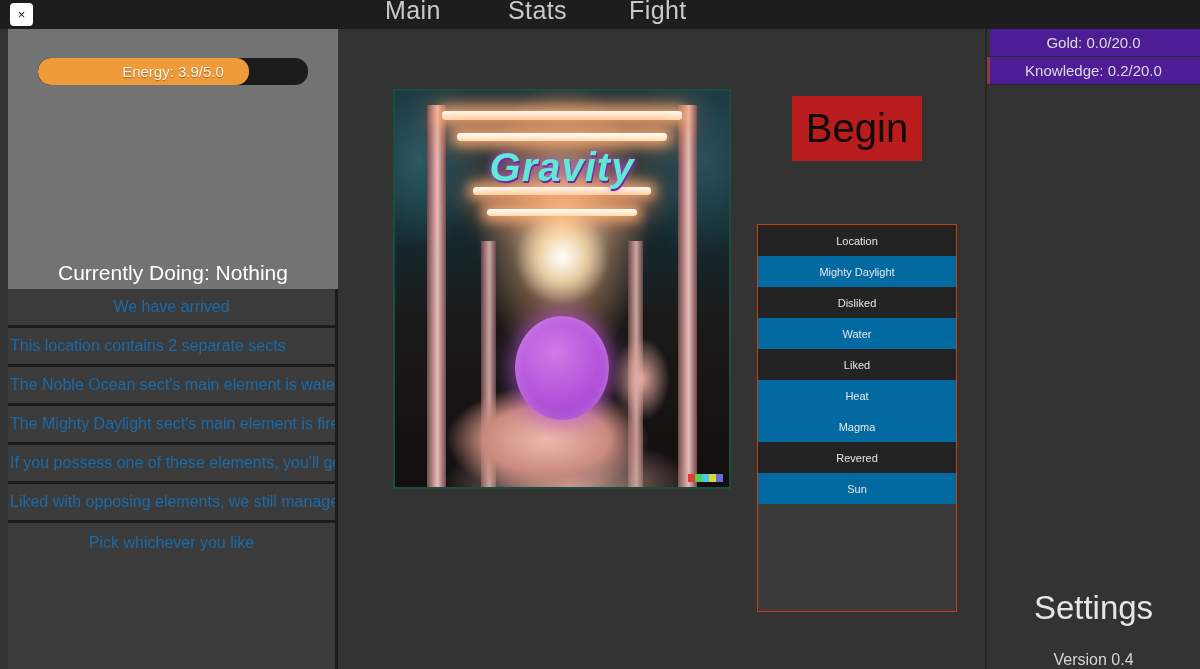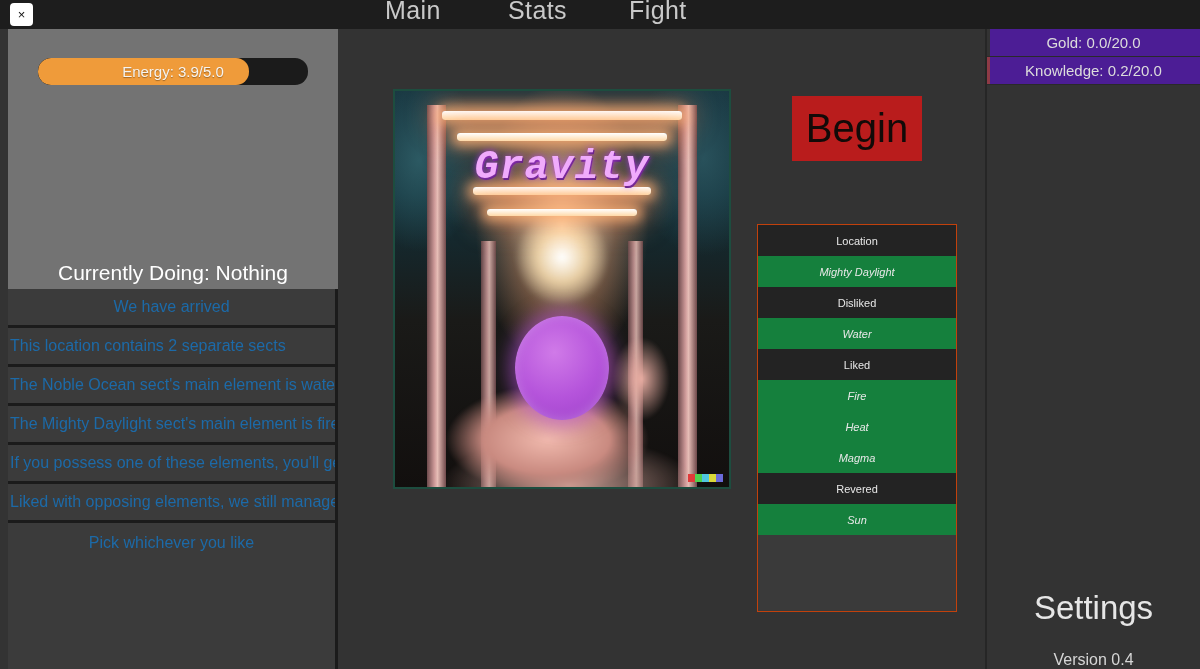--- a/index.html
+++ b/index.html
@@ -203,21 +203,21 @@
   }
   .info-row {
     display: flex; align-items: center; justify-content: center;
     color: #e8e8e8;
     font-size: 11px;
   }
   .info-row.header {
     background: #232323;
     height: 31px;
   }
-  .info-row.item { height: 31px; background: #15803d; font-style: italic; }
+  .info-row.item { height: 31px; background: #0369a1; }
 
   
   .rightpanel {
     position: absolute; left: 985px; top: 29px;
     width: 215px; height: 640px;
     background: #333333;
     border-left: 2px solid #262626;
   }
   .stat-row {
     position: relative;
@@ -281,41 +281,40 @@
     <div class="art-foliage-r"></div>
     <div class="pillar pl"></div>
     <div class="pillar pr"></div>
     <div class="pillar pl2"></div>
     <div class="pillar pr2"></div>
     <div class="neonglow"></div>
     <div class="neonbar nb1"></div>
     <div class="neonbar nb2"></div>
     <div class="neonbar nb3"></div>
     <div class="neonbar nb4"></div>
-    <div class="art-title" style="color: #f0abfc; font-family: Liberation Mono, monospace;">Gravity</div>
+    <div class="art-title" style="color: #5eead4;">Gravity</div>
     <div class="art-hand"></div>
     <div class="art-orb"></div>
     <div class="art-colorchips" id="color-chips">
         <i style="background: rgb(224, 58, 58);"></i>
         <i style="background: rgb(79, 209, 79);"></i>
         <i style="background: rgb(79, 199, 224);"></i>
         <i style="background: rgb(217, 217, 58);"></i>
         <i style="background: rgb(106, 106, 217);"></i>
       </div>
   </div>
 
   <div class="begin-btn" style="background: #b91c1c;">Begin</div>
 
   <div class="info-table" id="info-table">
       <div class="info-row header">Location</div>
       <div class="info-row item">Mighty Daylight</div>
       <div class="info-row header">Disliked</div>
       <div class="info-row item">Water</div>
       <div class="info-row header">Liked</div>
-      <div class="info-row item">Fire</div>
       <div class="info-row item">Heat</div>
       <div class="info-row item">Magma</div>
       <div class="info-row header">Revered</div>
       <div class="info-row item">Sun</div>
     </div>
 
   <div class="rightpanel">
     <div class="stat-row">
       <span class="accent" id="acc0" style="background: rgb(51, 51, 51);"></span>
       <span>Gold: 0.0/20.0</span>

